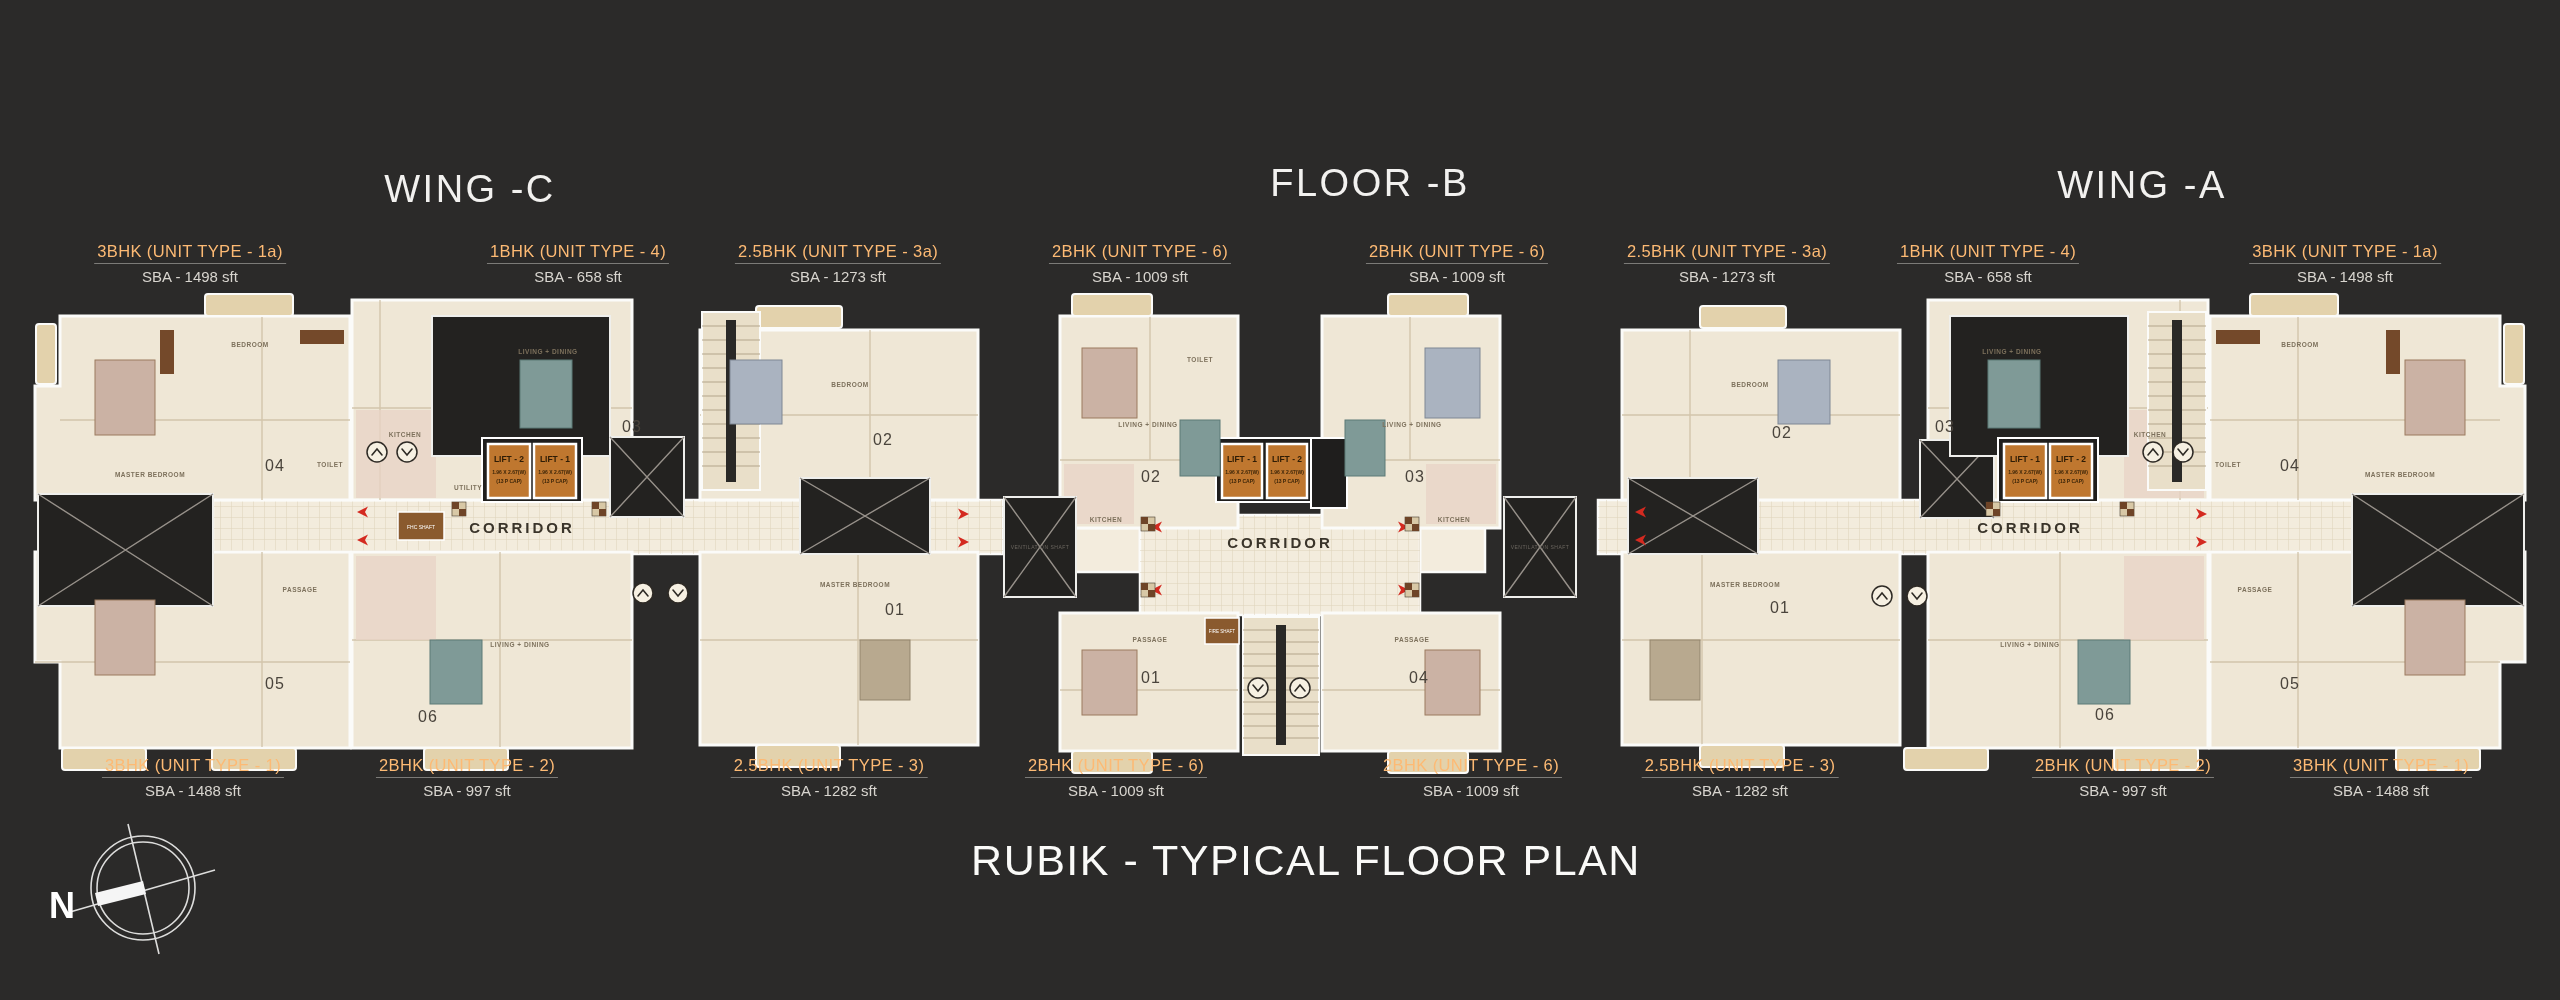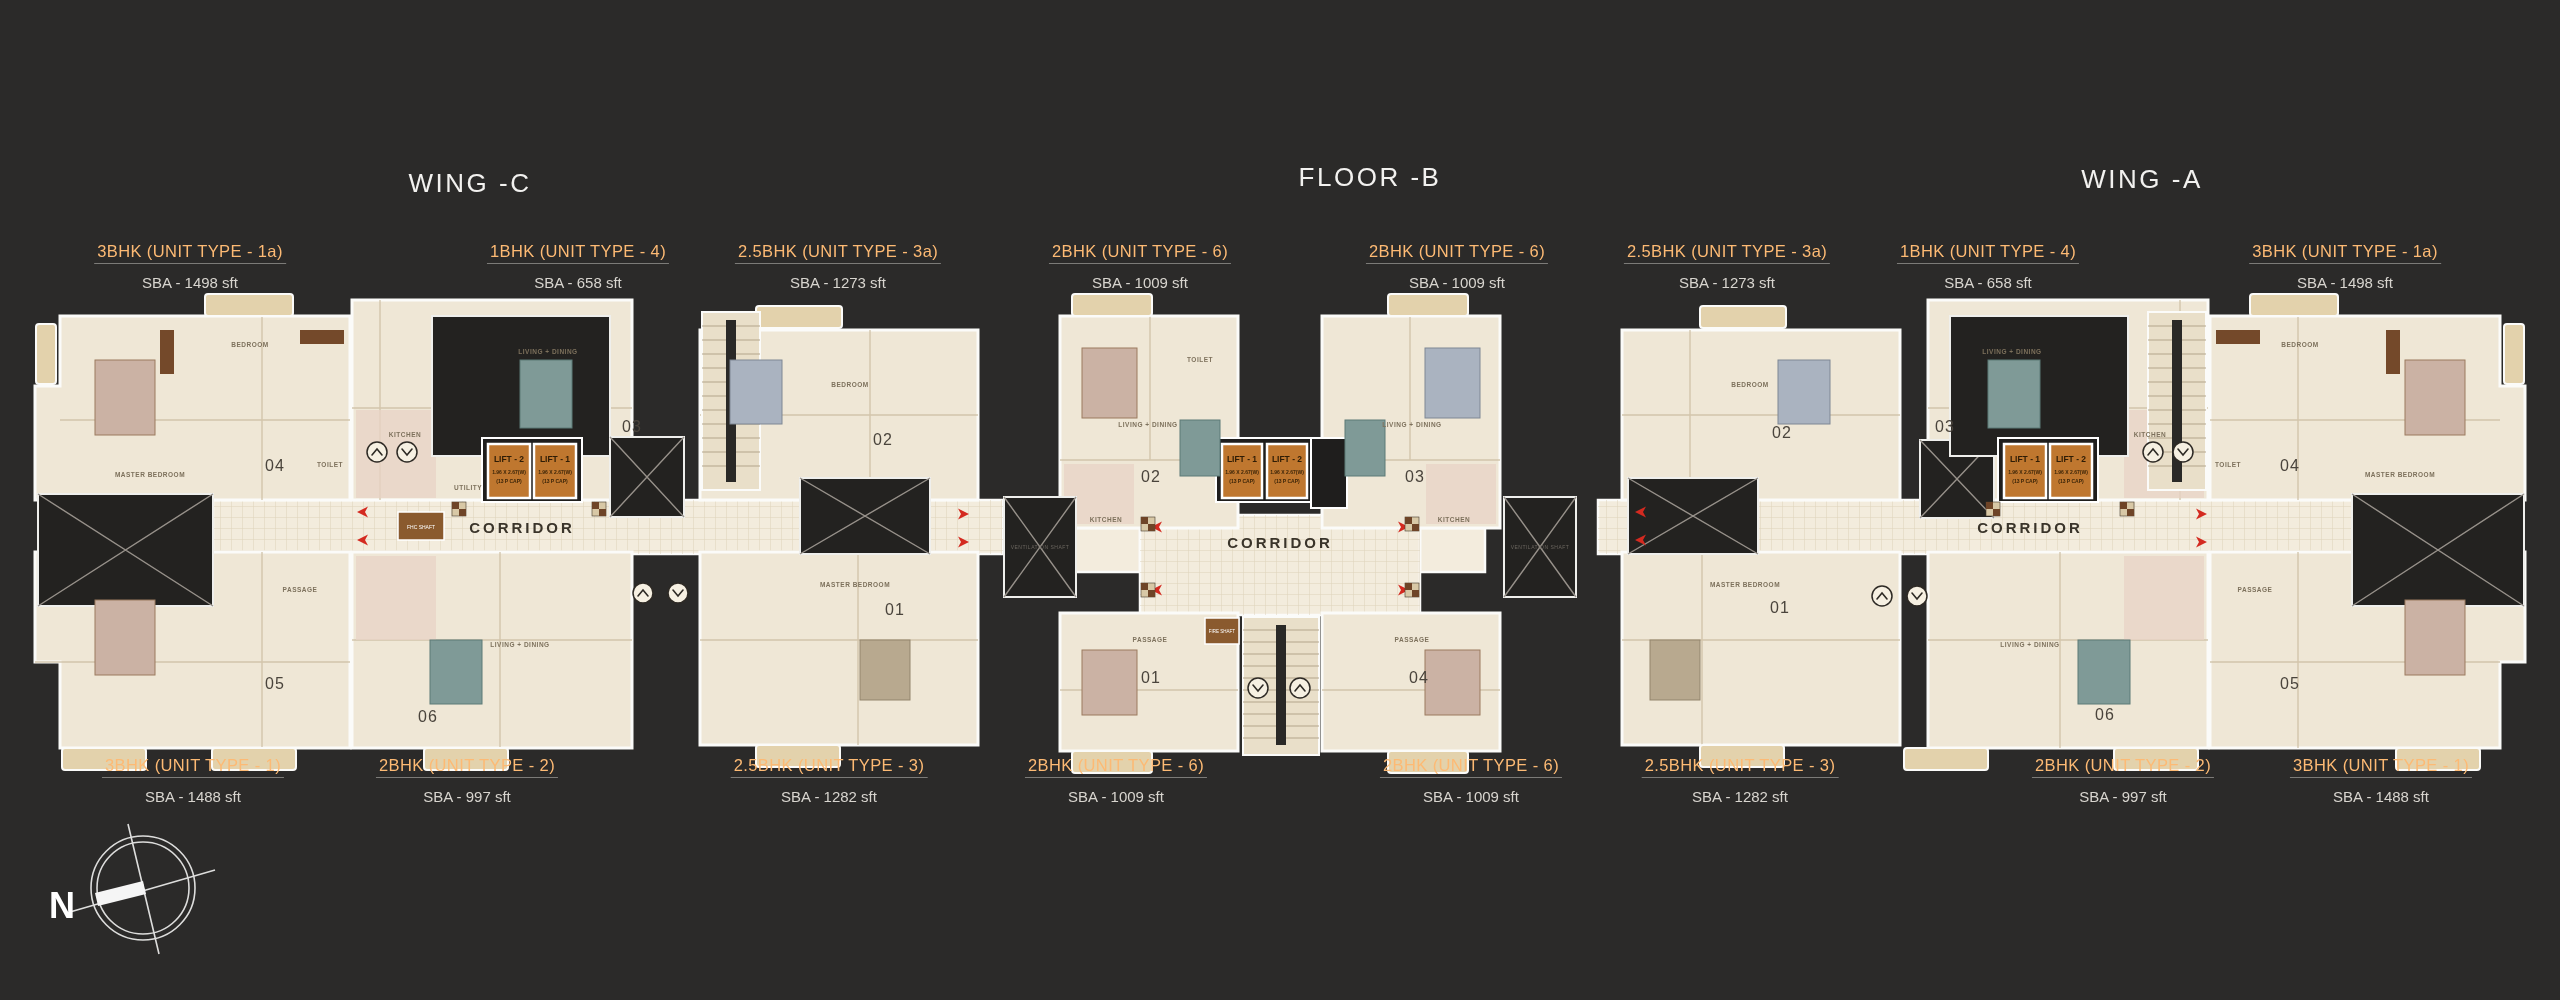--- a/index.html
+++ b/index.html
@@ -6,25 +6,25 @@
     --background:#2b2a29; --floor:#efe7d6; --corridor:#f3ecdd; --wall:#fbfbf9;
     --core:#232220; --lift:#bf772f; --arrow:#d42a20; --balcony:#e3d2ac;
     --wood:#78492a; --textlight:#eceae6; --textdim:#d8d5cf; --plantext:#7d715c;
   }
   *{margin:0;padding:0;box-sizing:border-box}
   html,body{width:2560px;height:1000px;overflow:hidden}
   body{background:var(--background);font-family:"Liberation Sans",sans-serif;position:relative}
   .stage{position:absolute;inset:0}
   svg{position:absolute;left:0;top:0}
   .overlay{position:absolute;transform:translateX(-50%);text-align:center;white-space:nowrap}
-  .wing-title{font-size:26px;color:#f2f1ef;letter-spacing:2.5px;font-weight:400}
+  .wing-title{font-size:38px;color:#f2f1ef;letter-spacing:2.5px;font-weight:400}
   .main-title{font-size:43px;color:#fafaf8;letter-spacing:1.5px;font-weight:400}
   .unit-label .l1{display:inline-block;font-size:16.5px;color:#fdba74;letter-spacing:.4px;
     border-bottom:1px solid rgba(235,235,230,.42);padding:0 3px 2px}
-  .unit-label .l2{font-size:15px;color:var(--textdim);margin-top:10px}
+  .unit-label .l2{font-size:15px;color:var(--textdim);margin-top:4px}
   
   .mass{fill:var(--floor);stroke:var(--wall);stroke-width:3}
   .innerline{stroke:#cfc1a6;stroke-width:1.4;fill:none;opacity:.9}
   .patch{fill:#e8d3c6;opacity:.75}
   .core{fill:var(--core);stroke:#efefec;stroke-width:2}
   .xline{stroke:#97918a;stroke-width:1.4}
   .corr{fill:var(--corridor);stroke:var(--wall);stroke-width:2.5}
   .lift{fill:var(--lift);stroke:#ffffff;stroke-width:2.5}
   .lift-name{font-size:8.5px;font-weight:bold;fill:#2e1c05;text-anchor:middle}
   .lift-sub{font-size:5px;font-weight:bold;fill:#3a2408;text-anchor:middle}
@@ -466,14 +466,15 @@
 <div class="overlay unit-label" style="left:1740px;top:756px">
   <span class="l1">2.5BHK (UNIT TYPE - 3)</span><div class="l2">SBA - 1282 sft</div>
 </div>
 <div class="overlay unit-label" style="left:2123px;top:756px">
   <span class="l1">2BHK (UNIT TYPE - 2)</span><div class="l2">SBA - 997 sft</div>
 </div>
 <div class="overlay unit-label" style="left:2381px;top:756px">
   <span class="l1">3BHK (UNIT TYPE - 1)</span><div class="l2">SBA - 1488 sft</div>
 </div>
 
+<div class="overlay main-title" style="left:1306px;top:836px">RUBIK - TYPICAL FLOOR PLAN</div>
 
 </div>
 
 </body></html>

